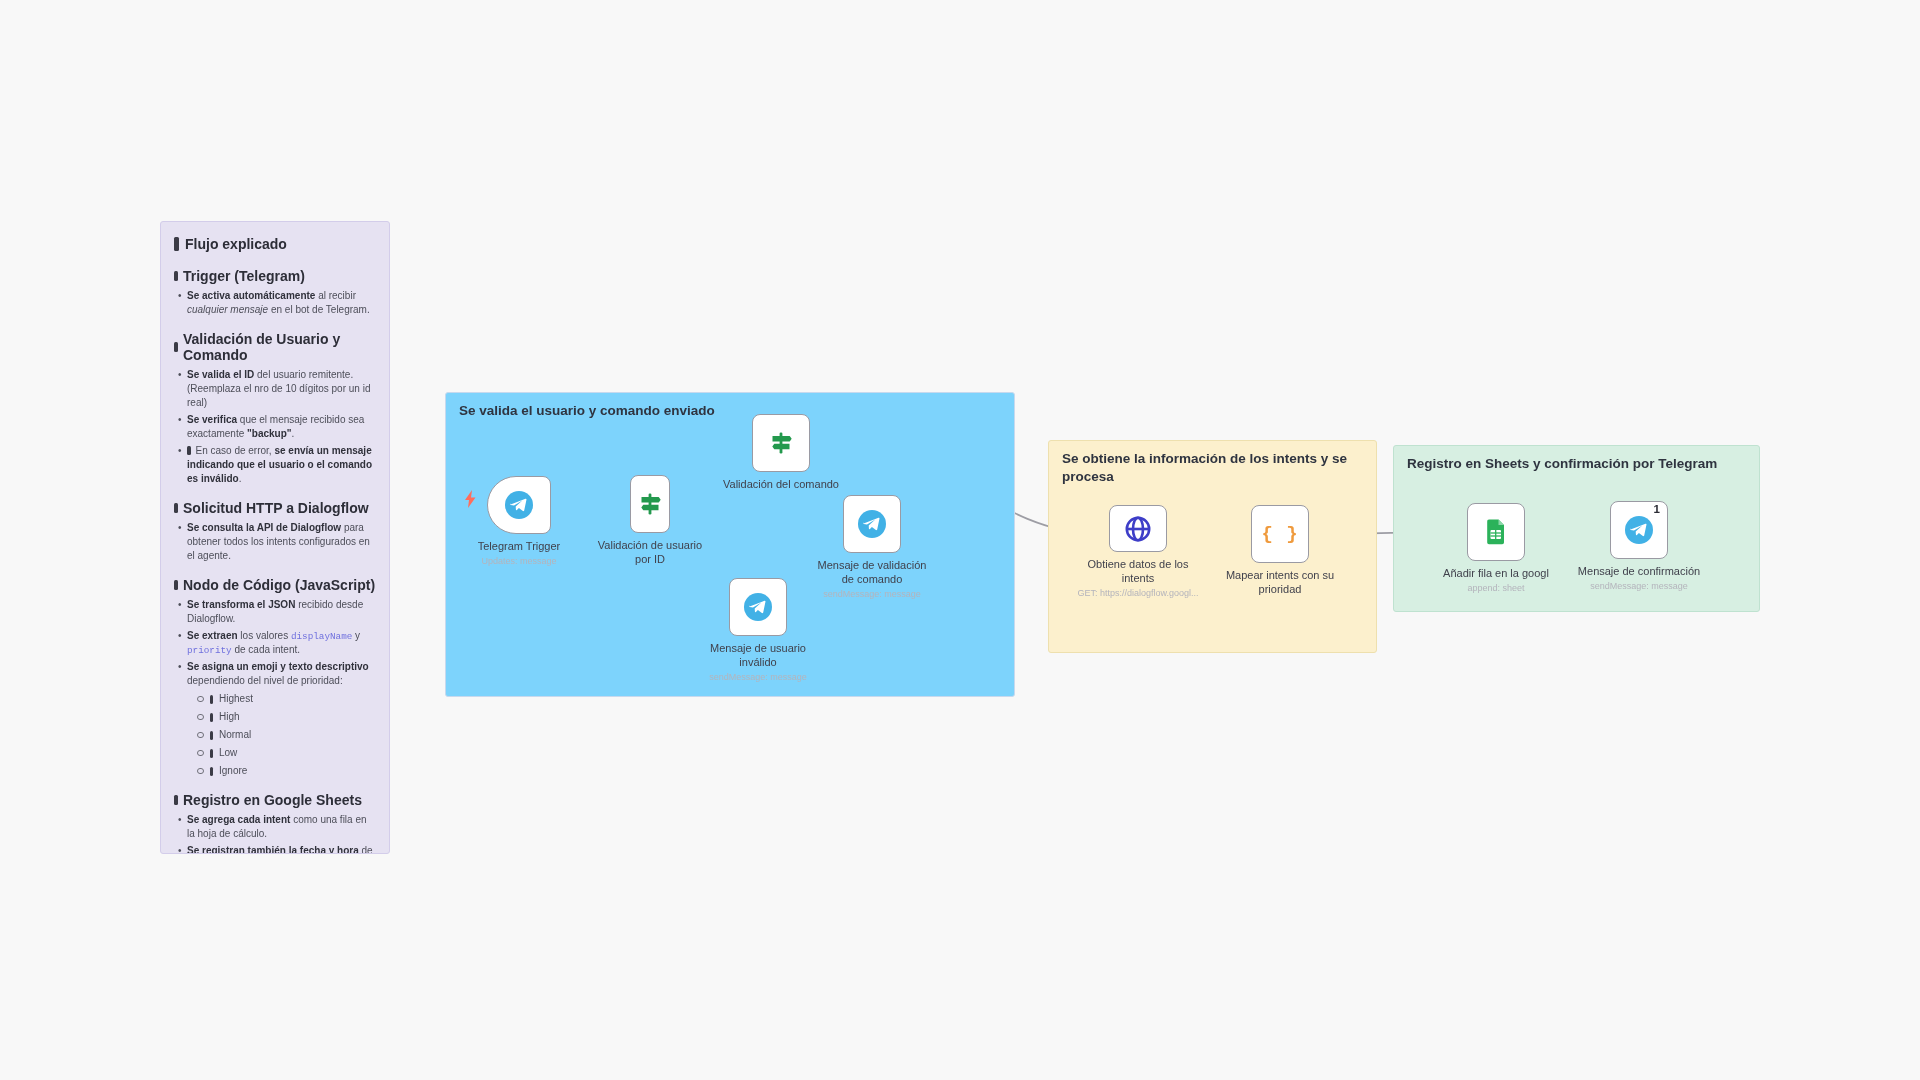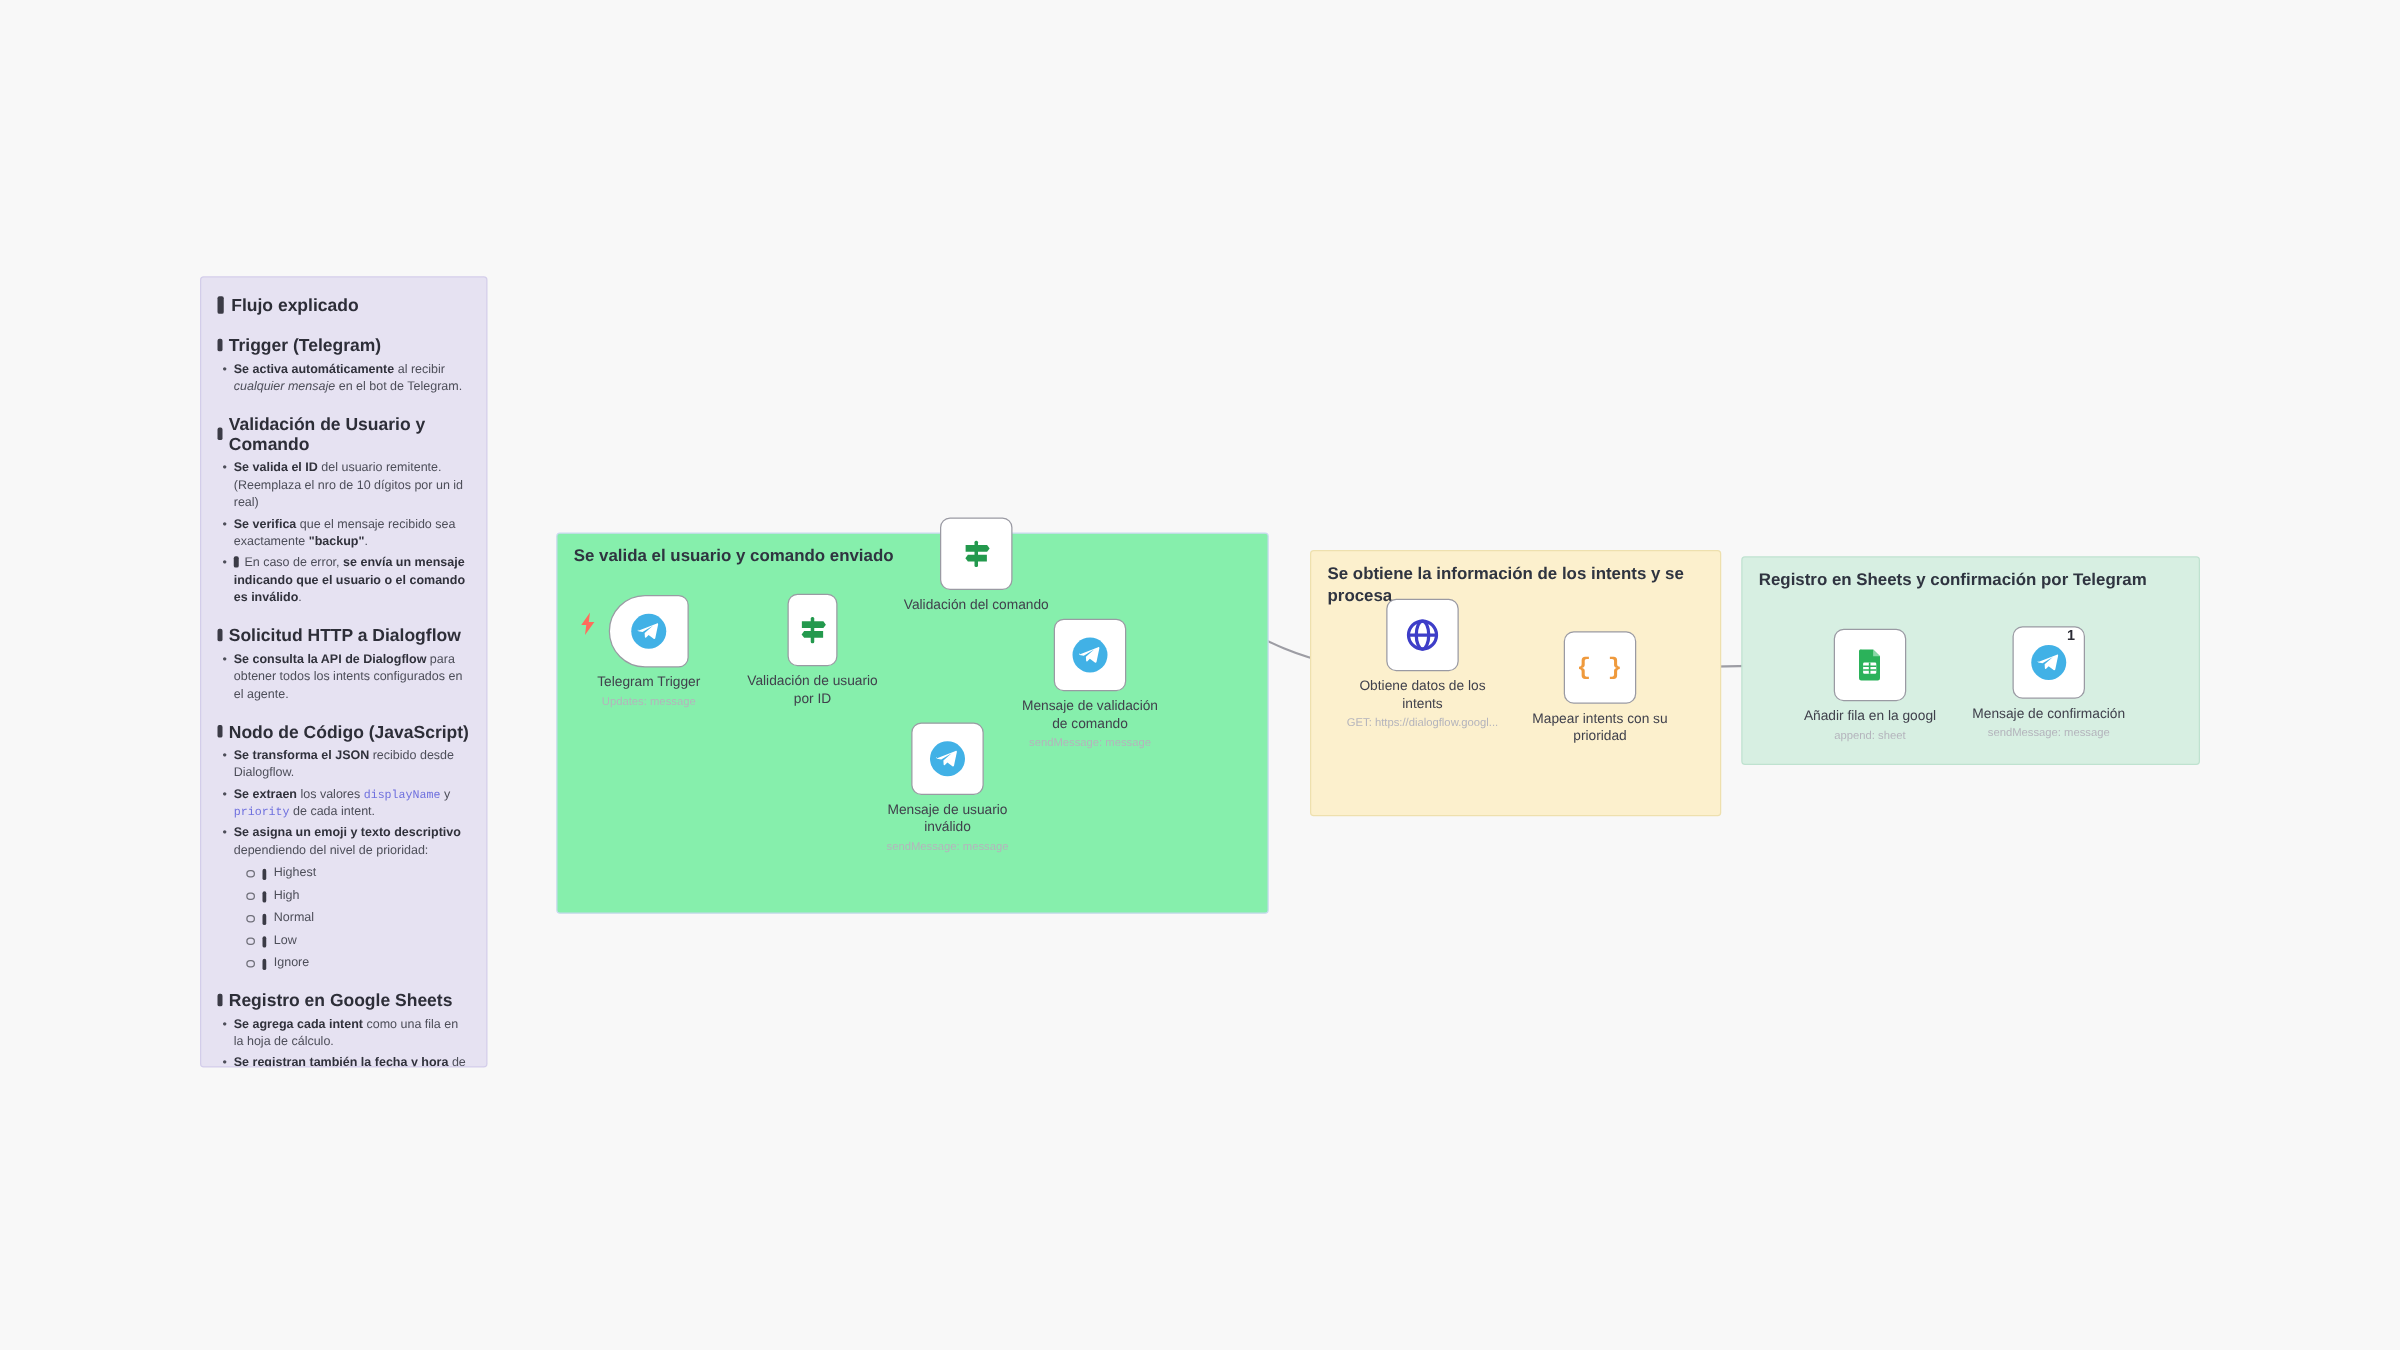--- a/index.html
+++ b/index.html
@@ -182,21 +182,21 @@
         </div>
         <div class="nsec">
           <h3>
             <span class="bar b-h2"></span>
             <span>Confirmación por Telegram</span>
           </h3>
         </div>
       </div>
   </section>
 
-  <section class="sticky" id="sticky-validation" style="left: 445px; top: 392px; width: 570px; height: 305px; background: #86efac; border-color: rgb(199, 217, 238); margin-top: 34px;">
+  <section class="sticky" id="sticky-validation" style="left: 445px; top: 392px; width: 570px; height: 305px; background: #7dd3fc; border-color: rgb(199, 217, 238);">
     <h2 class="sticky-title">Se valida el usuario y comando enviado</h2>
   </section>
 
   <section class="sticky" id="sticky-intents" style="left: 1048px; top: 440px; width: 329px; height: 213px; background: rgb(252, 240, 205); border-color: rgb(238, 224, 174);">
     <h2 class="sticky-title">Se obtiene la información de los intents y se procesa</h2>
   </section>
 
   <section class="sticky" id="sticky-registro" style="left: 1393px; top: 445px; width: 367px; height: 167px; background: rgb(215, 239, 226); border-color: rgb(191, 226, 208);">
     <h2 class="sticky-title">Registro en Sheets y confirmación por Telegram</h2>
   </section>
@@ -261,21 +261,21 @@
             <circle cx="15" cy="15" r="14" fill="#41b1e6"></circle>
             <path fill="#fff" d="M6.6 14.6l14.9-5.9c.6-.2 1.1.3 1 .9l-2.3 10.9c-.1.6-.8.8-1.3.5l-4-3-2 2c-.4.4-1 .1-1-.4l-.2-3.2 6.6-5.8-8.3 4.9-3.3-.6c-.7-.2-.7-1.1-.1-1.3z"></path>
           </svg>
         </span>
         <div class="nlabel">
           <div>Mensaje de usuario</div>
           <div>inválido</div>
           <span class="nsub2">sendMessage: message</span>
         </div>
       </div>
-      <div class="node" style="left: 1109px; top: 479px; width: 58px; height: 58px;">
+      <div class="node" style="left: 1109px; top: 505px; width: 58px; height: 47px;">
         <span style="display: flex; align-items: center; justify-content: center;">
           <svg width="32" height="32" viewBox="0 0 32 32" fill="none" stroke="#3e3ec8" stroke-width="2.6">
             <circle cx="16" cy="16" r="11.2"></circle>
             <ellipse cx="16" cy="16" rx="5" ry="11.2"></ellipse>
             <line x1="4.8" y1="16" x2="27.2" y2="16"></line>
           </svg>
         </span>
         <div class="nlabel">
           <div>Obtiene datos de los</div>
           <div>intents</div>

